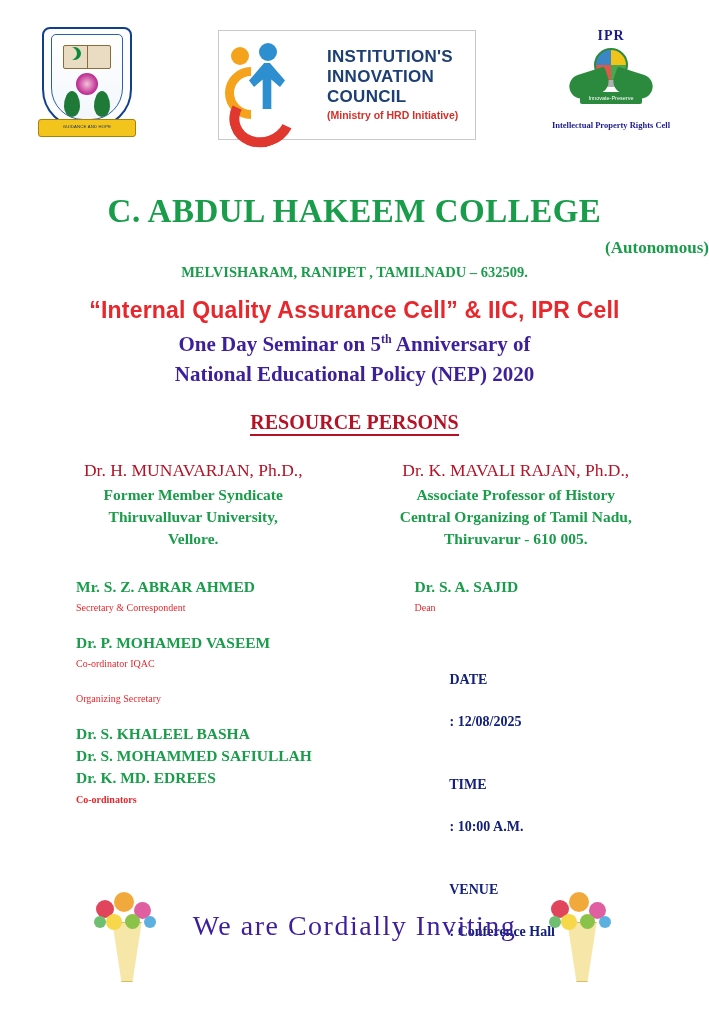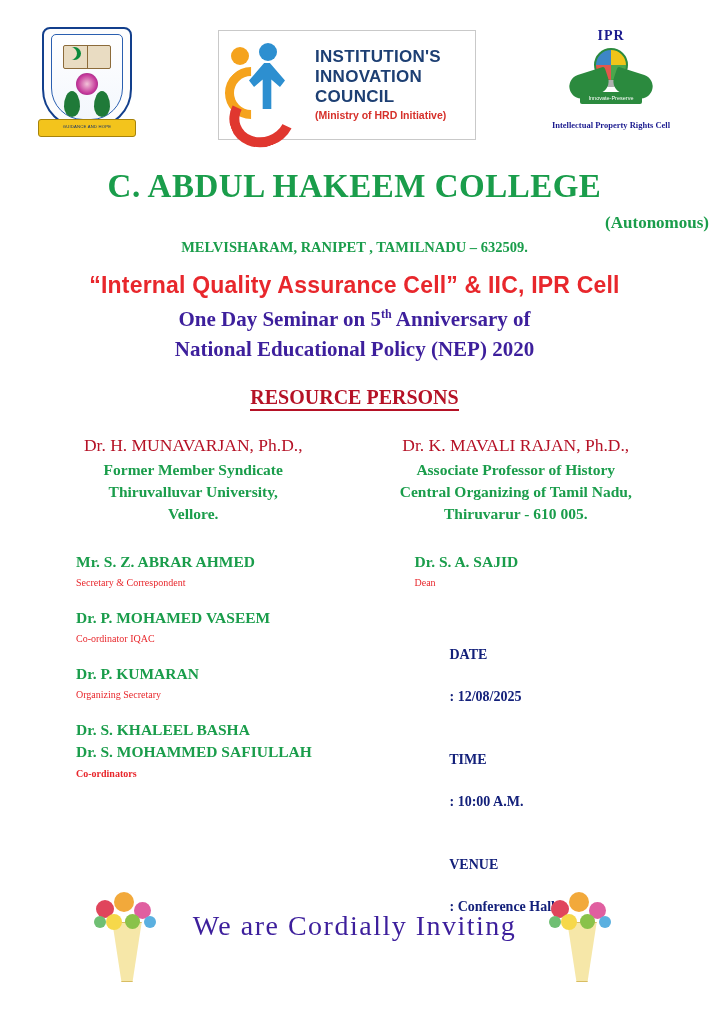--- a/index.html
+++ b/index.html
@@ -140,20 +140,21 @@
     position: absolute;
     left: 218px;
     top: 30px;
     width: 258px;
     height: 110px;
     border: 1px solid #c9c9c9;
     background: #ffffff;
     display: flex;
     align-items: center;
     box-sizing: border-box;
+    gap: 12px;
   }
   .iic-mark {
     position: relative;
     width: 90px;
     height: 96px;
     flex: 0 0 90px;
   }
   .iic-dot {
     position: absolute;
     left: 12px;
@@ -313,21 +314,21 @@
   }
 
   
   .college-name {
     text-align: center;
     color: #1a9d4b;
     font-family: "Liberation Serif", serif;
     font-weight: bold;
     font-size: 33px;
     letter-spacing: 0.5px;
-    margin-top: 8px;
+    margin-top: 33px;
   }
   .autonomous {
     text-align: right;
     color: #1a9d4b;
     font-family: "Liberation Serif", serif;
     font-weight: bold;
     font-size: 17px;
     margin-top: 8px;
   }
   .address {
@@ -603,26 +604,26 @@
     <div class="col col-left">
       <div class="person-block">
         <div class="p-name">Mr. S. Z. ABRAR AHMED</div>
         <div class="p-role">Secretary &amp; Correspondent</div>
       </div>
       <div class="person-block">
         <div class="p-name">Dr. P. MOHAMED VASEEM</div>
         <div class="p-role">Co-ordinator IQAC</div>
       </div>
       <div class="person-block">
-        <div class="p-name">Dr. P. KUMARAN</div>
         <div class="p-role">Organizing Secretary</div>
       </div>
       <div class="person-block coords-list">
         <div class="p-name">Dr. S. KHALEEL BASHA</div>
         <div class="p-name">Dr. S. MOHAMMED SAFIULLAH</div>
+        <div class="p-name">Dr. K. MD. EDREES</div>
         <div class="p-role bold">Co-ordinators</div>
       </div>
     </div>
 
     <div class="col col-right">
       <div class="person-block">
         <div class="p-name">Dr. S. A. SAJID</div>
         <div class="p-role">Dean</div>
       </div>
 

